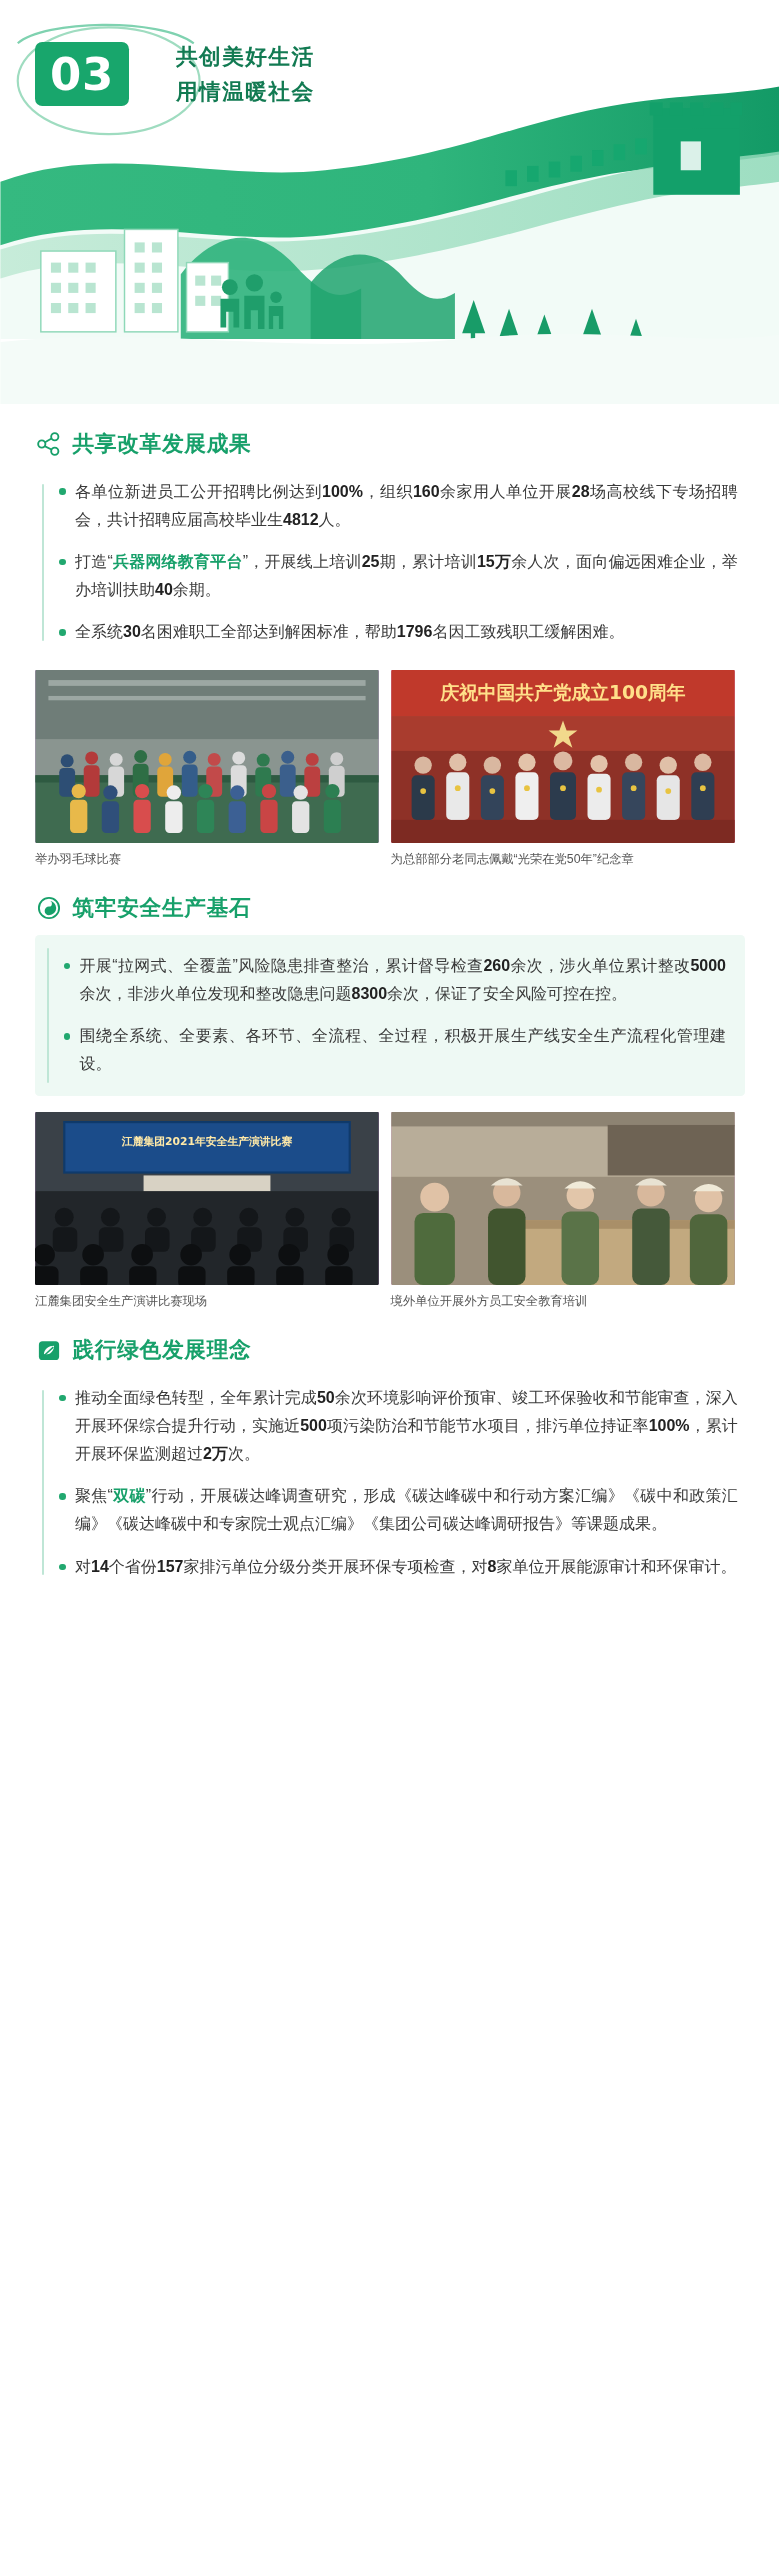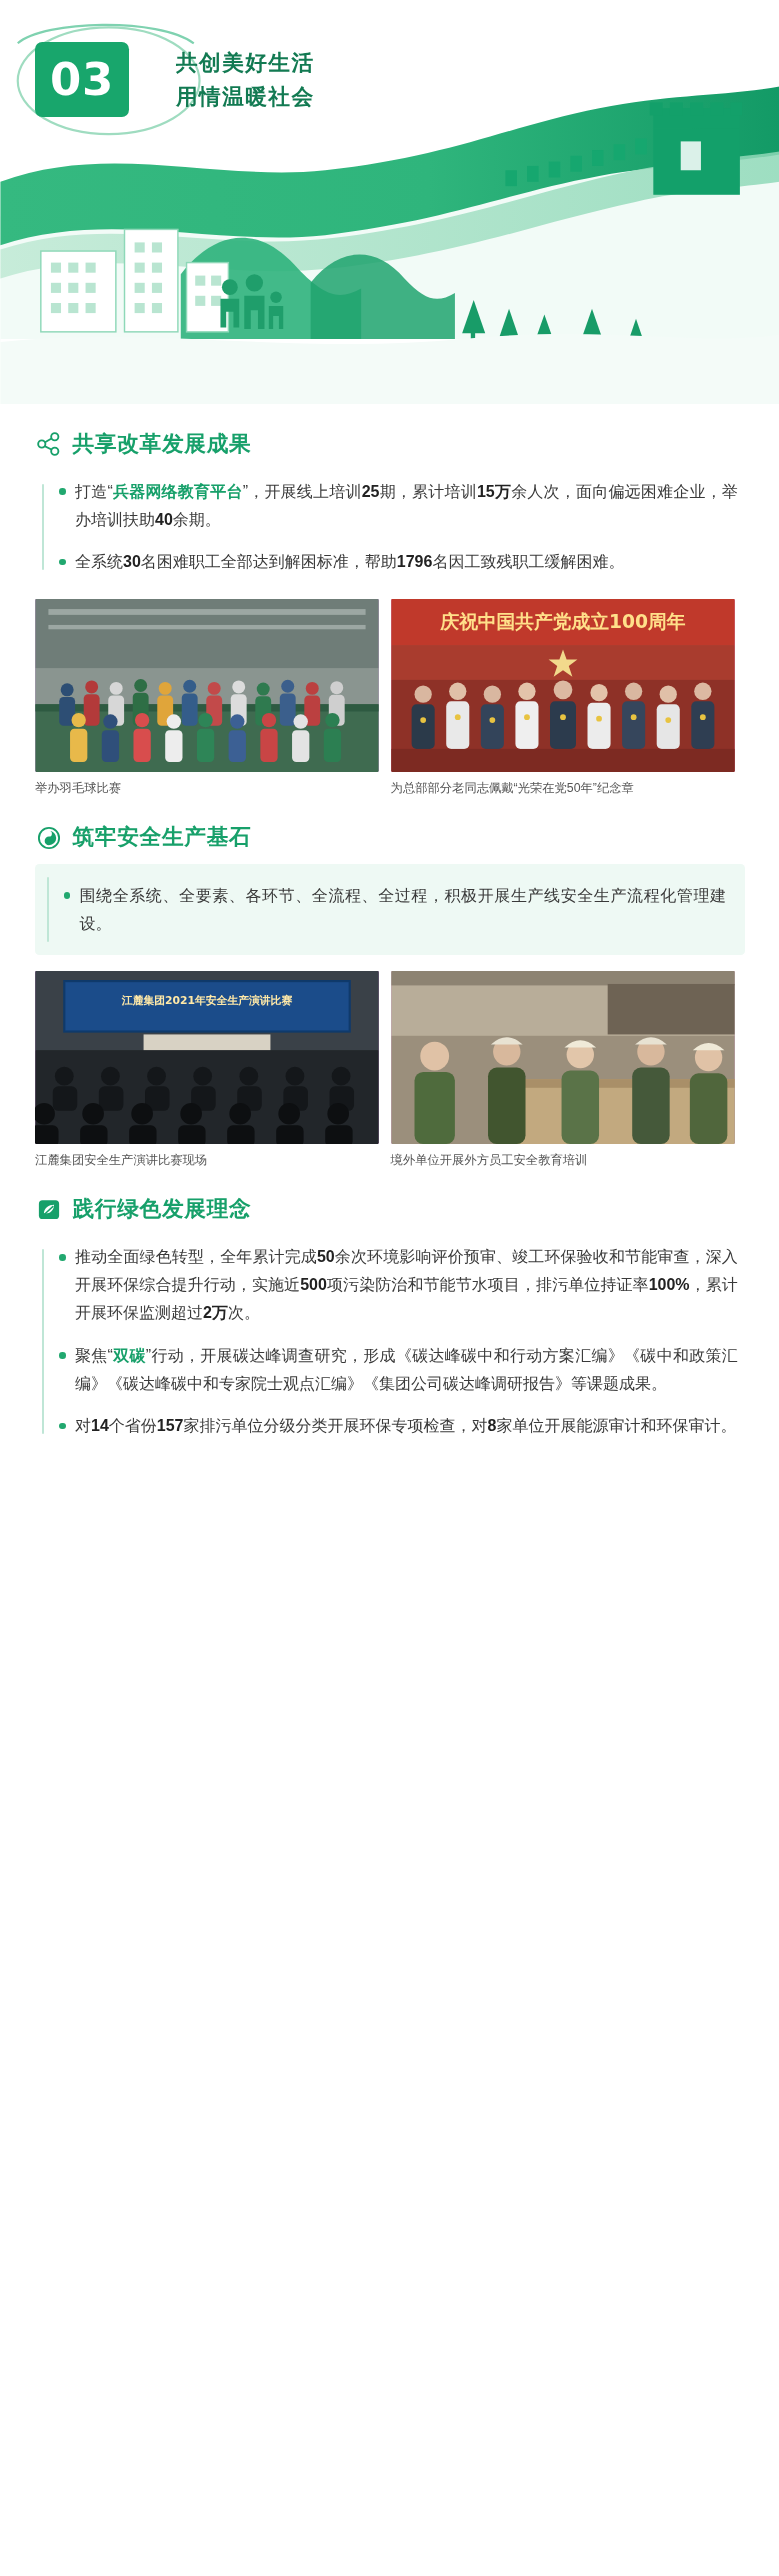--- a/index.html
+++ b/index.html
@@ -31,21 +31,21 @@
     position: absolute;
     left: 35px;
     top: 42px;
     display: flex;
     align-items: center;
     gap: 16px;
     z-index: 5;
   }
   .num-badge {
     width: 94px;
-    height: 75px;
+    height: 64px;
     background: #18a66c;
     border-radius: 7.2px;
     display: flex;
     align-items: center;
     justify-content: center;
     color: #ffffff;
     font-size: 45px;
     font-weight: bold;
     letter-spacing: 0.7px;
     font-family: "DejaVu Sans", sans-serif;
@@ -282,20 +282,21 @@
           <circle cx="8" cy="18" r="5" fill="none" stroke="#17a06a" stroke-width="2.6"></circle>
           <line x1="12" y1="16" x2="22" y2="10" stroke="#17a06a" stroke-width="2.6"></line>
           <line x1="12" y1="21" x2="22" y2="26" stroke="#17a06a" stroke-width="2.6"></line>
         </svg>
       </span>
       <span class="sh-title">共享改革发展成果</span>
     </div>
 
     <div class="bullet-block">
       <ul class="blist">
+        <li>各单位新进员工公开招聘比例达到<span class="b">100%</span>，组织<span class="b">160</span>余家用人单位开展<span class="b">28</span>场高校线下专场招聘会，共计招聘应届高校毕业生<span class="b">4812</span>人。</li>
         <li>打造“<span class="bg">兵器网络教育平台</span>”，开展线上培训<span class="b">25</span>期，累计培训<span class="b">15万</span>余人次，面向偏远困难企业，举办培训扶助<span class="b">40</span>余期。</li>
         <li>全系统<span class="b">30</span>名困难职工全部达到解困标准，帮助<span class="b">1796</span>名因工致残职工缓解困难。</li>
       </ul>
     </div>
   </div>
 
   <div class="photo-row">
     <div class="photo-cell">
       <div class="photo">
         <svg width="344" height="173" viewBox="0 0 476 240" xmlns="http://www.w3.org/2000/svg">
@@ -477,20 +478,21 @@
         <svg width="26" height="26" viewBox="0 0 36 36" xmlns="http://www.w3.org/2000/svg">
           <circle cx="18" cy="18" r="14" fill="none" stroke="#17a06a" stroke-width="2.6"></circle>
           <path d="M18 8 a10 10 0 0 1 0 20 a6 6 0 0 1 0 -12 a4 4 0 0 0 0 -8 z" fill="#17a06a"></path>
         </svg>
       </span>
       <span class="sh-title">筑牢安全生产基石</span>
     </div>
 
     <div class="bullet-block shaded">
       <ul class="blist">
+        <li>开展“拉网式、全覆盖”风险隐患排查整治，累计督导检查<span class="b">260</span>余次，涉火单位累计整改<span class="b">5000</span>余次，非涉火单位发现和整改隐患问题<span class="b">8300</span>余次，保证了安全风险可控在控。</li>
         <li>围绕全系统、全要素、各环节、全流程、全过程，积极开展生产线安全生产流程化管理建设。</li>
       </ul>
     </div>
   </div>
 
   <div class="photo-row">
     <div class="photo-cell">
       <div class="photo">
         <svg width="344" height="173" viewBox="0 0 476 240" xmlns="http://www.w3.org/2000/svg">
           <rect width="476" height="240" fill="#2a2f33"></rect>

